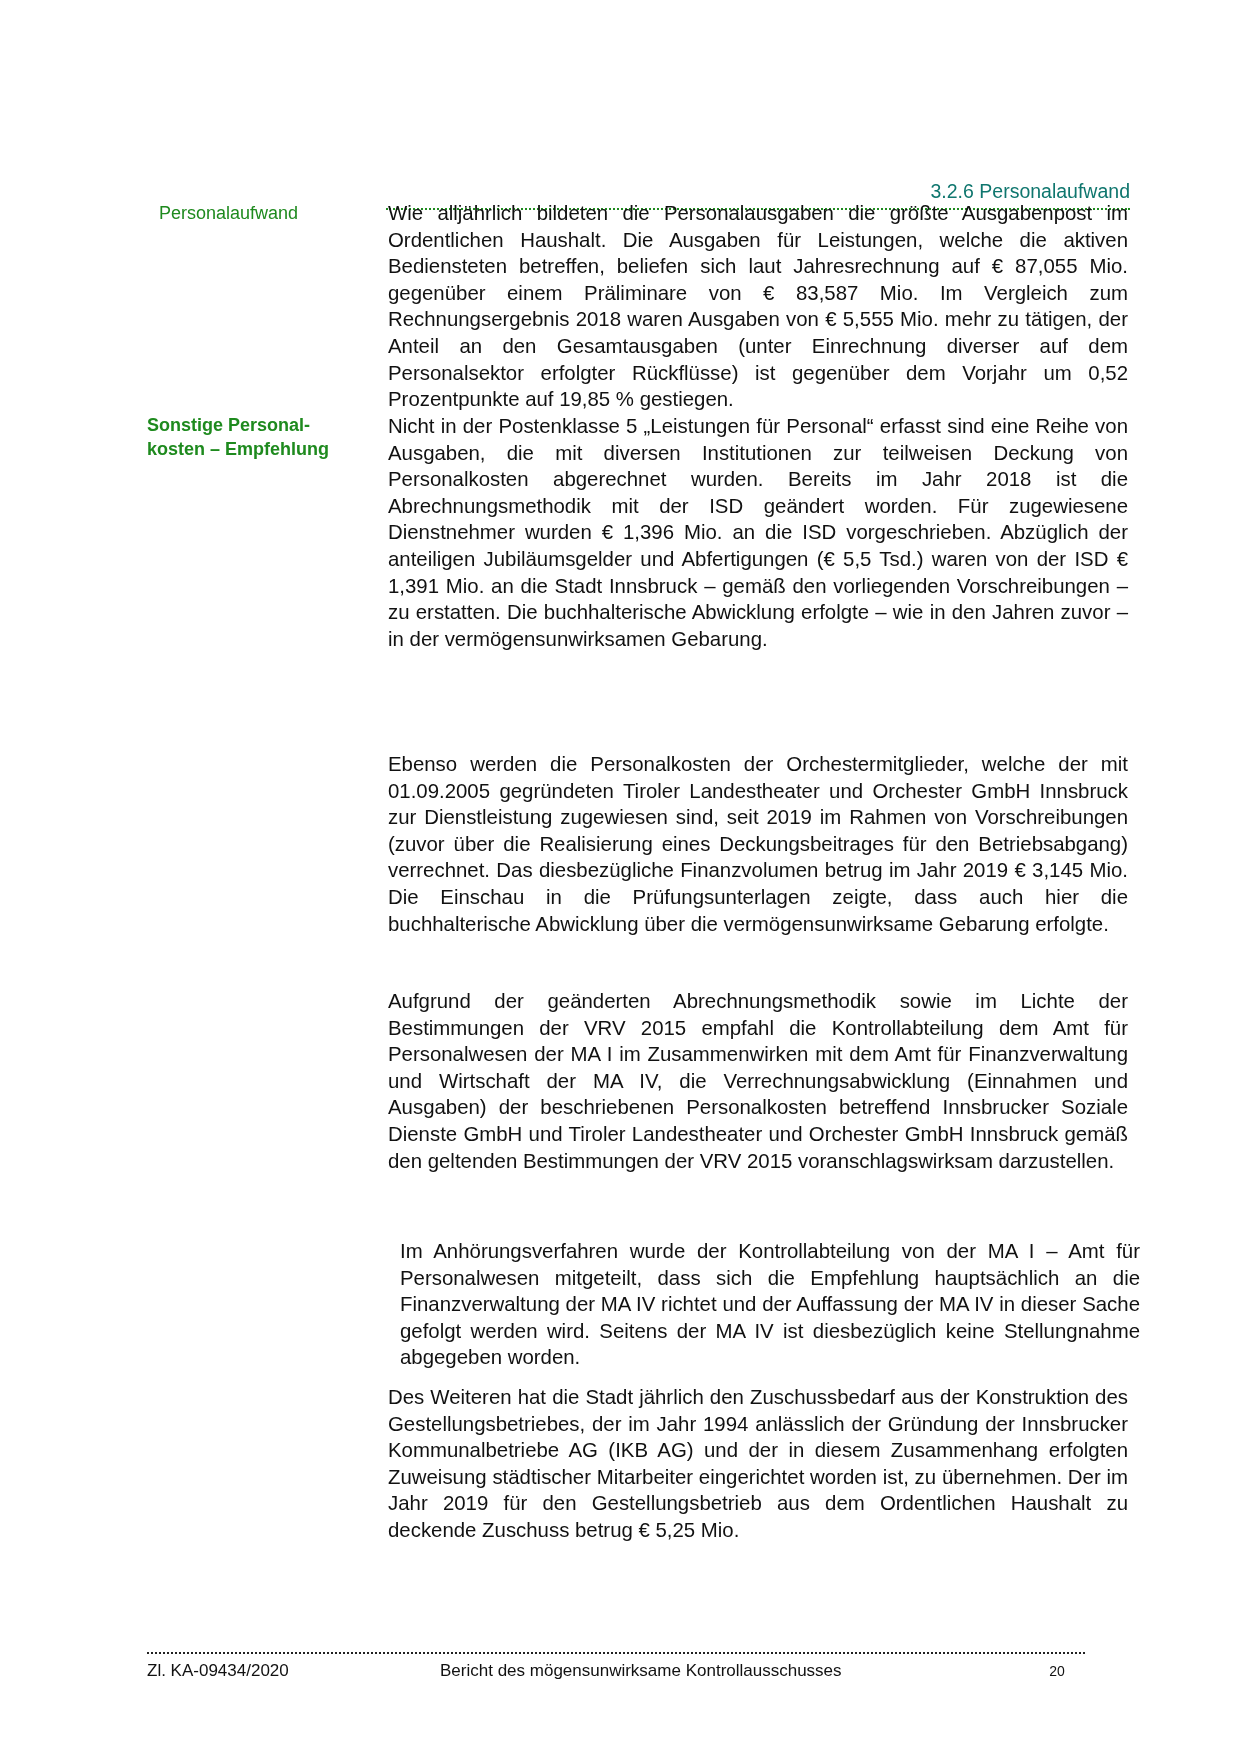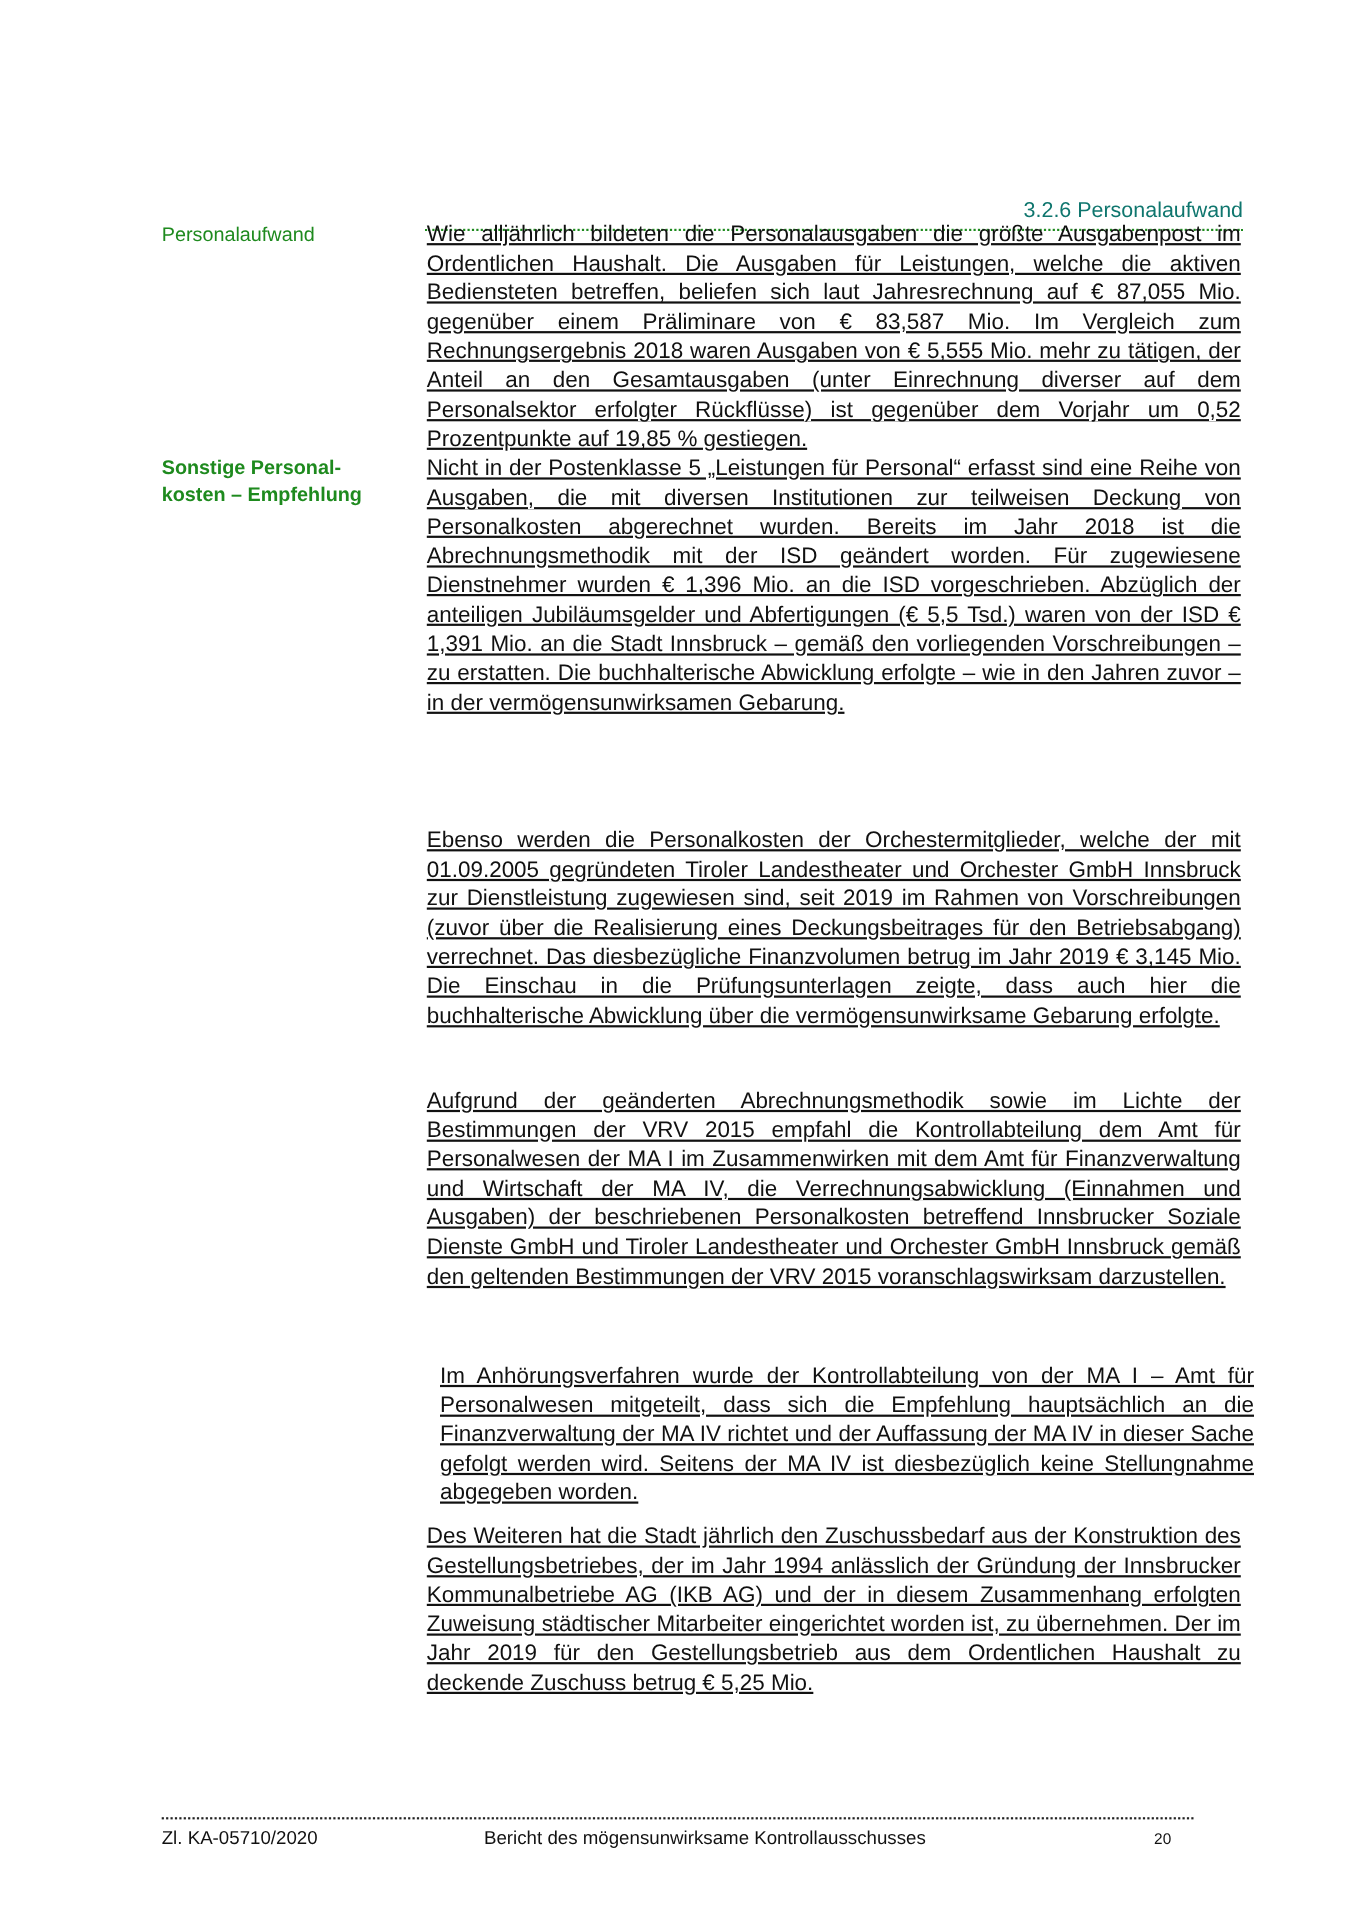--- a/index.html
+++ b/index.html
@@ -16,21 +16,20 @@
     border-top: 2px dotted #1e8a1e;
   }
   .side-label {
     position: absolute; left: 147px; width: 220px;
     color: #1e8a1e; font-size: 18px; line-height: 24px;
   }
   .para {
     position: absolute; left: 388px; width: 740px;
     font-size: 20.4px; line-height: 26.6px; text-align: justify;
     hyphens: manual;
-    text-decoration: underline;
   }
   .footer-rule {
     position: absolute; left: 147px; top: 1652px; width: 938px; height: 0;
     border-top: 2px dotted #222222;
   }
   .footer-left {
     position: absolute; left: 147px; top: 1660px; font-size: 17px; line-height: 22px;
   }
   .footer-center {
     position: absolute; left: 440px; top: 1660px; font-size: 17px; line-height: 22px;
@@ -38,27 +37,27 @@
   .footer-right {
     position: absolute; left: 1030px; width: 54px; text-align: center; top: 1660px; font-size: 14px; line-height: 22px;
   }
 </style>
 </head>
 <body>
 
 <div class="section-header">3.2.6  Personalaufwand</div>
 <div class="header-rule"></div>
 
-<div class="side-label" style="top:201px;">Personalaufwand</div>
+<div class="side-label" style="top:201px;margin-left:12px;">Personalaufwand</div>
 <div class="side-label" style="top:413px; white-space:pre-line;font-weight:bold;">Sonstige Personal-
 kosten – Empfehlung</div>
 
 <p class="para" style="top:200px; margin:0;">Wie alljährlich bildeten die Personalausgaben die größte Ausgabenpost im Ordentlichen Haushalt. Die Ausgaben für Leistungen, welche die akti­ven Bediensteten betreffen, beliefen sich laut Jahresrechnung auf € 87,055 Mio. gegenüber einem Präliminare von € 83,587 Mio. Im Ver­gleich zum Rechnungsergebnis 2018 waren Ausgaben von € 5,555 Mio. mehr zu tätigen, der Anteil an den Gesamtausgaben (unter Einrechnung diverser auf dem Personalsektor erfolgter Rückflüsse) ist gegenüber dem Vorjahr um 0,52 Prozentpunkte auf 19,85 % gestiegen.</p>
 <p class="para" style="top:413px; margin:0;">Nicht in der Postenklasse 5 „Leistungen für Personal“ erfasst sind eine Reihe von Ausgaben, die mit diversen Institutionen zur teilweisen Deckung von Personalkosten abgerechnet wurden. Bereits im Jahr 2018 ist die Abrechnungsmethodik mit der ISD geändert worden. Für zugewie­sene Dienstnehmer wurden € 1,396 Mio. an die ISD vorgeschrieben. Abzüglich der anteiligen Jubiläumsgelder und Abfertigungen (€ 5,5 Tsd.) waren von der ISD € 1,391 Mio. an die Stadt Innsbruck – gemäß den vorliegenden Vorschreibungen – zu erstatten. Die buchhalterische Ab­wicklung erfolgte – wie in den Jahren zuvor – in der vermögensunwirk­samen Gebarung.</p>
 <p class="para" style="top:751px; margin:0;">Ebenso werden die Personalkosten der Orchestermitglieder, welche der mit 01.09.2005 gegründeten Tiroler Landestheater und Orchester GmbH Innsbruck zur Dienstleistung zugewiesen sind, seit 2019 im Rahmen von Vorschreibungen (zuvor über die Realisierung eines Deckungsbeitrages für den Betriebsabgang) verrechnet. Das diesbezügliche Finanzvolumen betrug im Jahr 2019 € 3,145 Mio. Die Einschau in die Prüfungsunterla­gen zeigte, dass auch hier die buchhalterische Abwicklung über die ver­mögensunwirksame Gebarung erfolgte.</p>
 <p class="para" style="top:988px; margin:0;">Aufgrund der geänderten Abrechnungsmethodik sowie im Lichte der Bestimmungen der VRV 2015 empfahl die Kontrollabteilung dem Amt für Personalwesen der MA I im Zusammenwirken mit dem Amt für Finanz­verwaltung und Wirtschaft der MA IV, die Verrechnungsabwicklung (Ein­nahmen und Ausgaben) der beschriebenen Personalkosten betreffend Innsbrucker Soziale Dienste GmbH und Tiroler Landestheater und Or­chester GmbH Innsbruck gemäß den geltenden Bestimmungen der VRV 2015 voranschlagswirksam darzustellen.</p>
 <p class="para" style="top:1226px; margin:12px;">Im Anhörungsverfahren wurde der Kontrollabteilung von der MA I – Amt für Personalwesen mitgeteilt, dass sich die Empfehlung hauptsächlich an die Finanzverwaltung der MA IV richtet und der Auffassung der MA IV in dieser Sache gefolgt werden wird. Seitens der MA IV ist diesbezüglich keine Stellungnahme abgegeben worden.</p>
 <p class="para" style="top:1384px; margin:0;">Des Weiteren hat die Stadt jährlich den Zuschussbedarf aus der Kon­struktion des Gestellungsbetriebes, der im Jahr 1994 anlässlich der Gründung der Innsbrucker Kommunalbetriebe AG (IKB AG) und der in diesem Zusammenhang erfolgten Zuweisung städtischer Mitarbeiter ein­gerichtet worden ist, zu übernehmen. Der im Jahr 2019 für den Gestel­lungsbetrieb aus dem Ordentlichen Haushalt zu deckende Zuschuss be­trug € 5,25 Mio.</p>
 
 <div class="footer-rule"></div>
-<div class="footer-left">Zl. KA-05710/2020</div>
+<div class="footer-left">Zl. KA-09434/2020</div>
 <div class="footer-center">Bericht des mögensunwirksame Kontrollausschusses</div>
 <div class="footer-right">20</div>
 
 </body></html>

